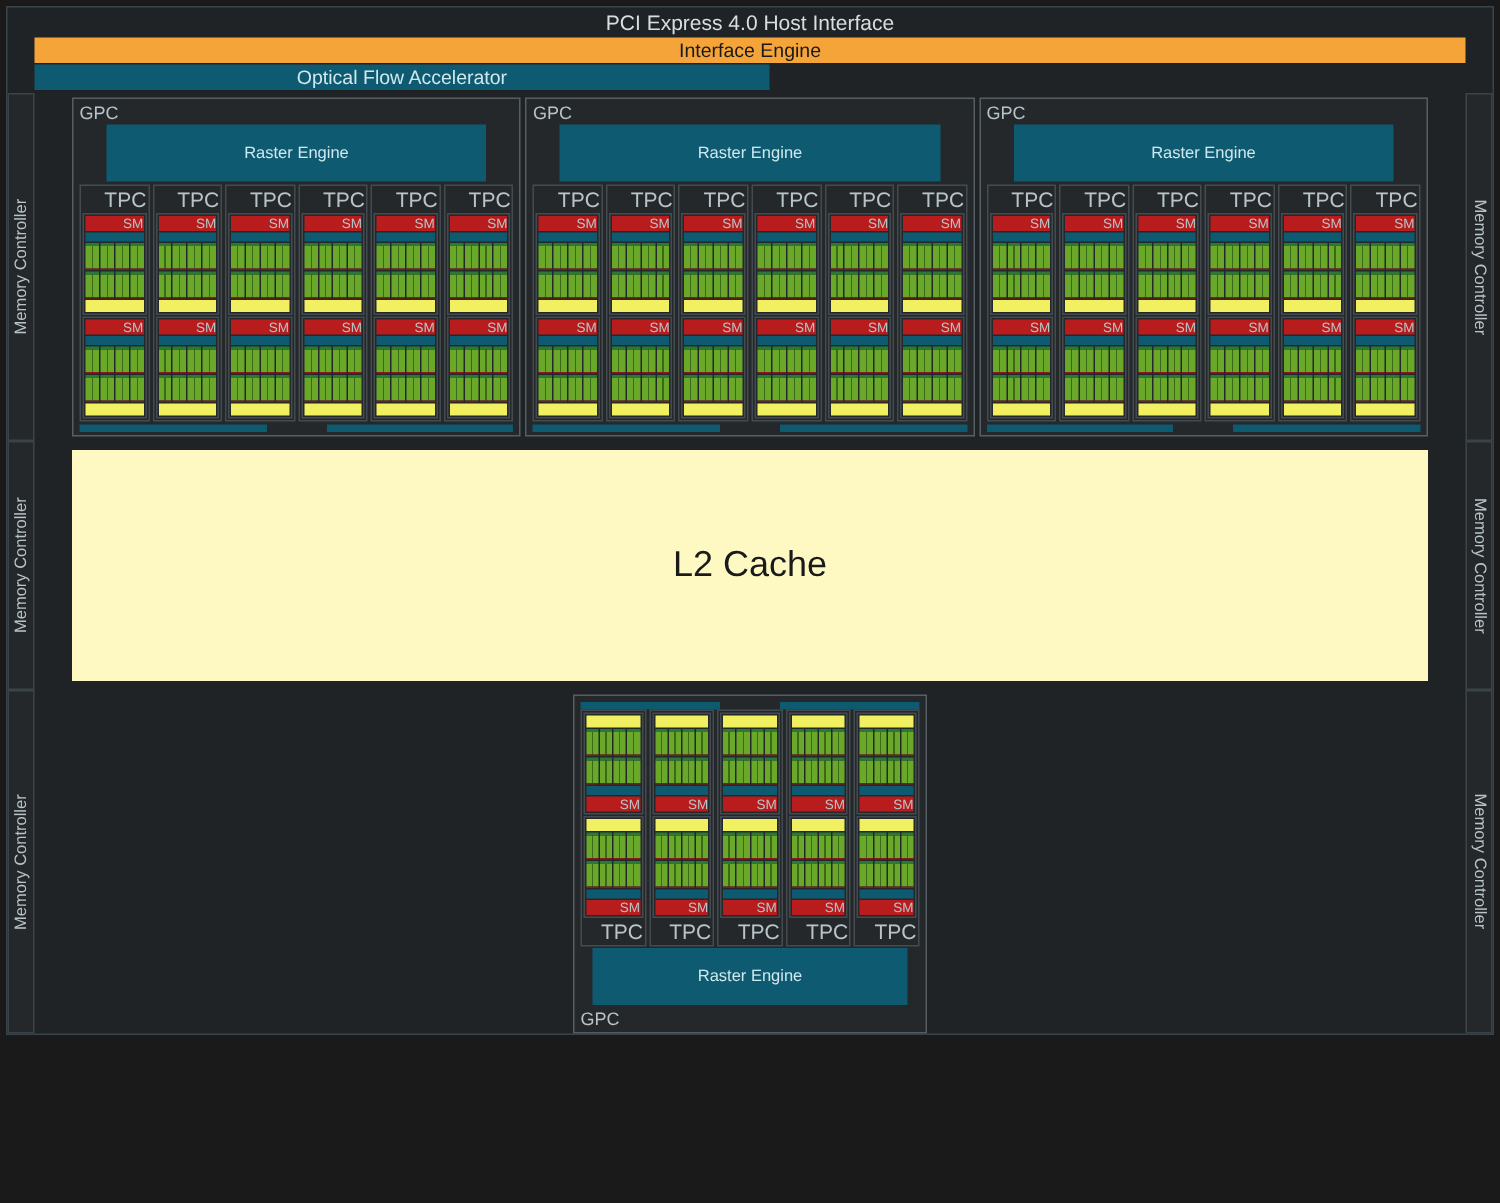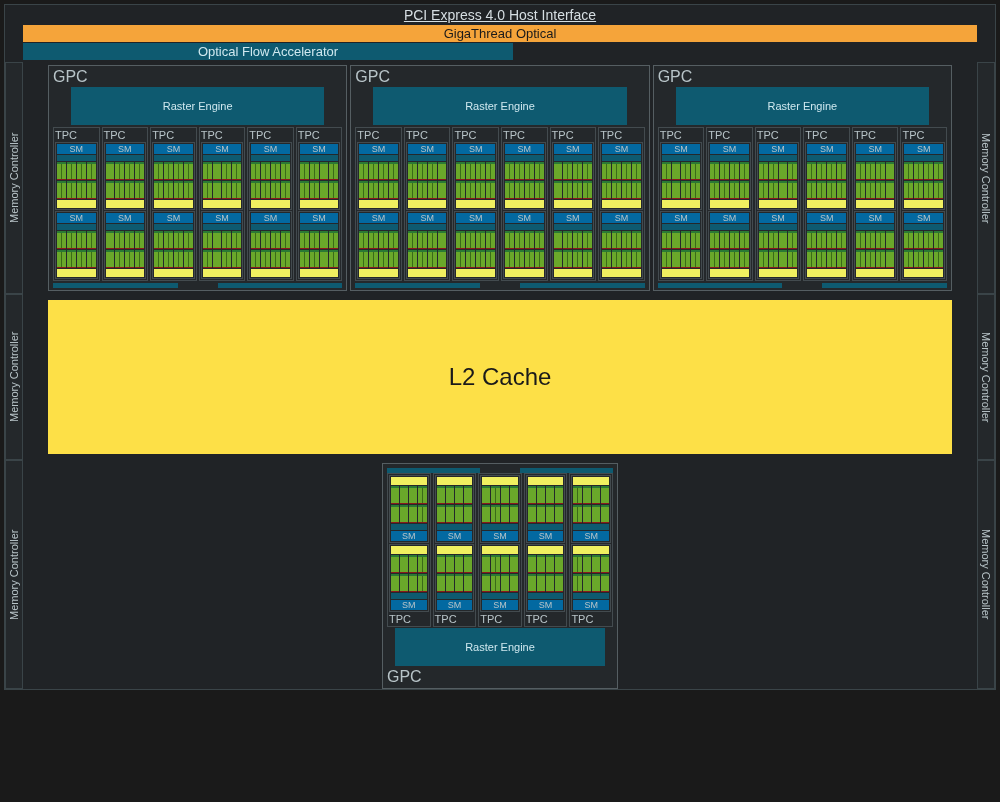--- a/index.html
+++ b/index.html
@@ -15,21 +15,20 @@
     border: 1px solid #3a4448;
     margin: 4px;
     padding: 0;
     background: #202326;
   }
   .top-bar {
     text-align: center;
     font-size: 14px;
     padding: 2px 0;
     color: #d6dee2;
-    text-decoration: underline;
   }
   .giga {
     background: #f5a43a;
     color: #1a1a1a;
     text-align: center;
     font-size: 13px;
     padding: 1px 0;
     margin: 0 18px 1px 18px;
   }
   .engine-row {
@@ -79,21 +78,21 @@
   }
   .gpc {
     border: 1px solid #555e62;
     background: #24282b;
     padding: 2px;
     flex: 1;
     display: flex;
     flex-direction: column;
   }
   .gpc-label {
-    font-size: 16px;
+    font-size: 12px;
     color: #b8c4c8;
     padding: 0 2px;
   }
   .raster {
     background: #0e5a70;
     color: #cfe8ef;
     text-align: center;
     font-size: 11px;
     padding: 13px 0;
     margin: 1px 20px 2px 20px;
@@ -105,36 +104,36 @@
   }
   .tpc {
     flex: 1;
     border: 1px solid #434b4f;
     display: flex;
     flex-direction: column;
     padding: 1px;
     gap: 1px;
   }
   .tpc-lbl {
-    font-size: 11px;
-    text-align: left;
+    font-size: 14px;
+    text-align: right;
     color: #b8c4c8;
   }
   .sm {
     border: 1px solid #434b4f;
     display: flex;
     flex-direction: column;
     padding: 1px;
     gap: 1px;
   }
   .sm-lbl {
     font-size: 9px;
-    text-align: center;
+    text-align: right;
     color: #b8c4c8;
-    background: #0369a1;
+    background: #b91c1c;
   }
   .sm-inner {
     height: 6px;
     background: #0e5a70;
   }
   .cores {
     display: flex;
     height: 18px;
     gap: 1px;
   }
@@ -151,21 +150,21 @@
 
   .rop-strip {
     display: flex;
     gap: 40px;
     margin: 2px 2px 0 2px;
   }
   .rop-strip > div { flex: 1; height: 5px; background: #0e5a70; }
 
   
   .l2 {
-    background: #fde047;
+    background: #fef9c3;
     color: #1a1a1a;
     text-align: center;
     font-size: 24px;
     display: flex;
     align-items: center;
     justify-content: center;
     height: 154px;
     margin: 6px 25px 6px 25px;
   }
 
@@ -181,21 +180,21 @@
   .gpc-bottom .gpc .raster { margin: 1px 10px 2px 10px; }
   .gpc.flipped { flex-direction: column-reverse; }
   .tpc.flipped { flex-direction: column-reverse; }
   .sm.flipped  { flex-direction: column-reverse; }
 </style>
 </head>
 <body>
 
 <div class="outer">
   <div class="top-bar">PCI Express 4.0 Host Interface</div>
-  <div class="giga">GigaThread Optical</div>
+  <div class="giga">Interface Engine</div>
   <div class="engine-row">
     <div class="eng-btn ofa">Optical Flow Accelerator</div>
   </div>
 
   <div class="body-grid">
 
     <div class="memctrl">Memory Controller</div>
     <div class="mid-col">
       <div class="gpc-row" id="gpc-row-top">
           <div class="gpc">

